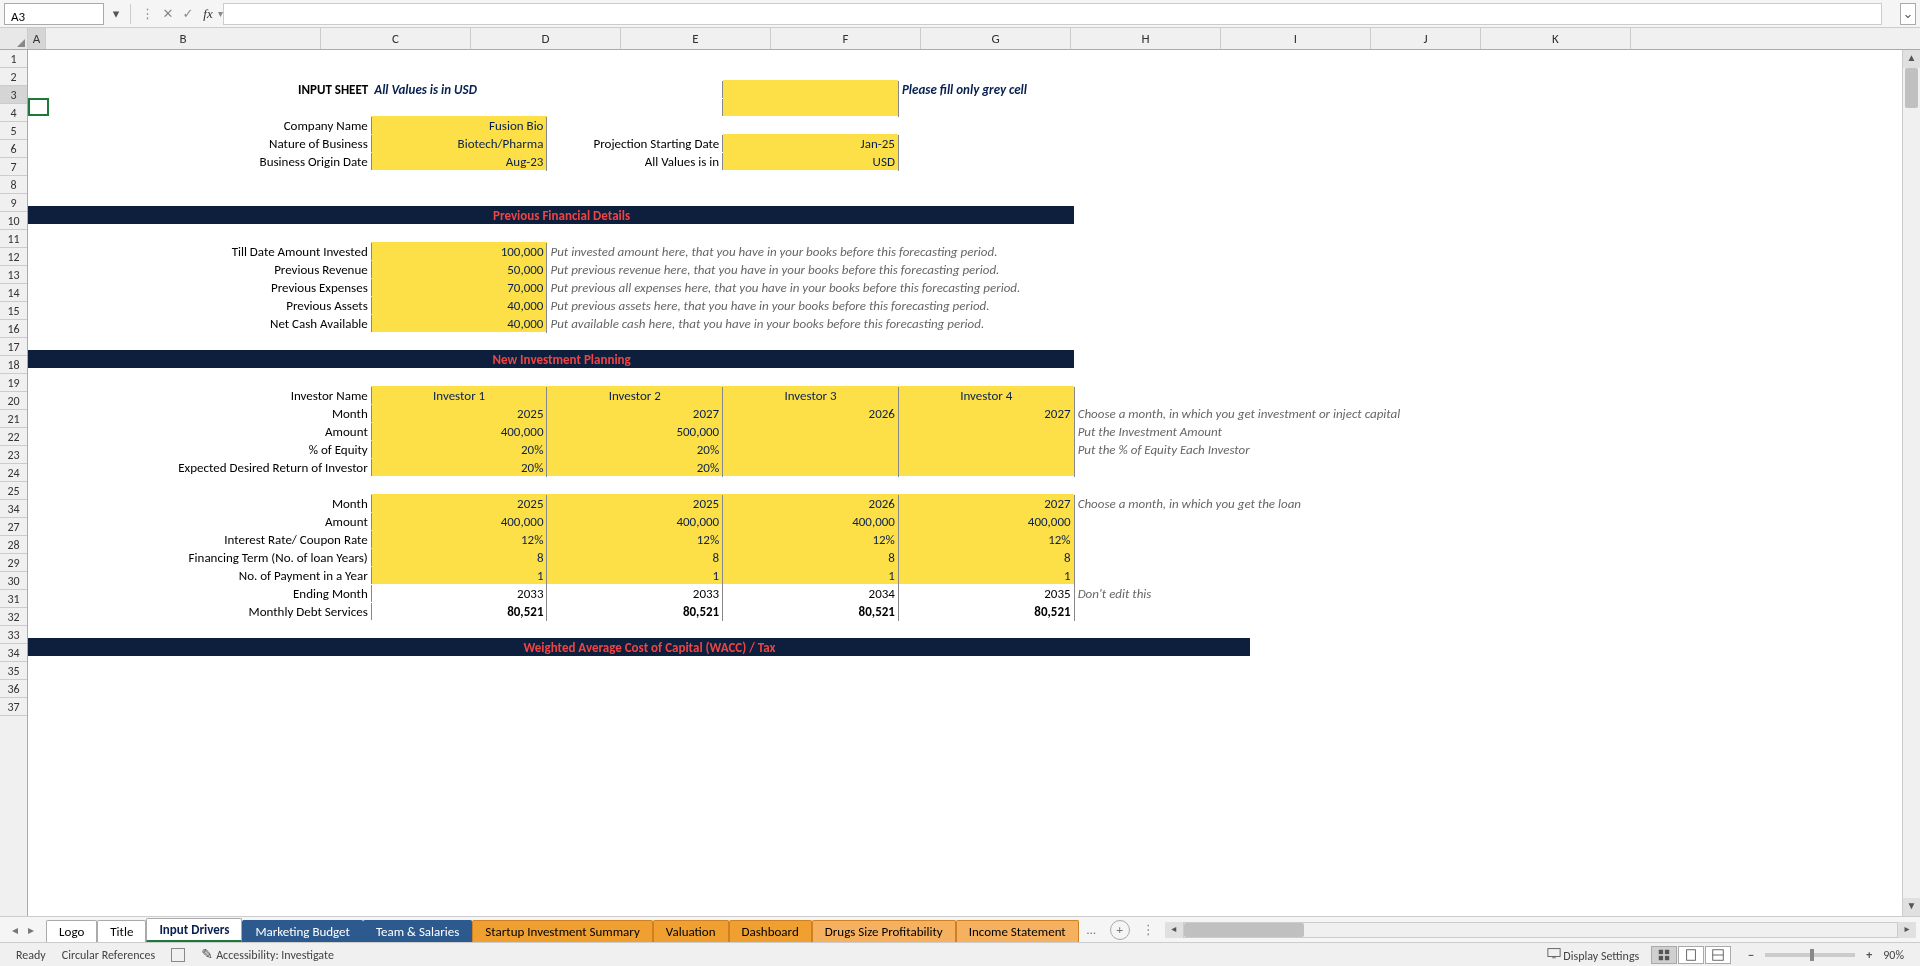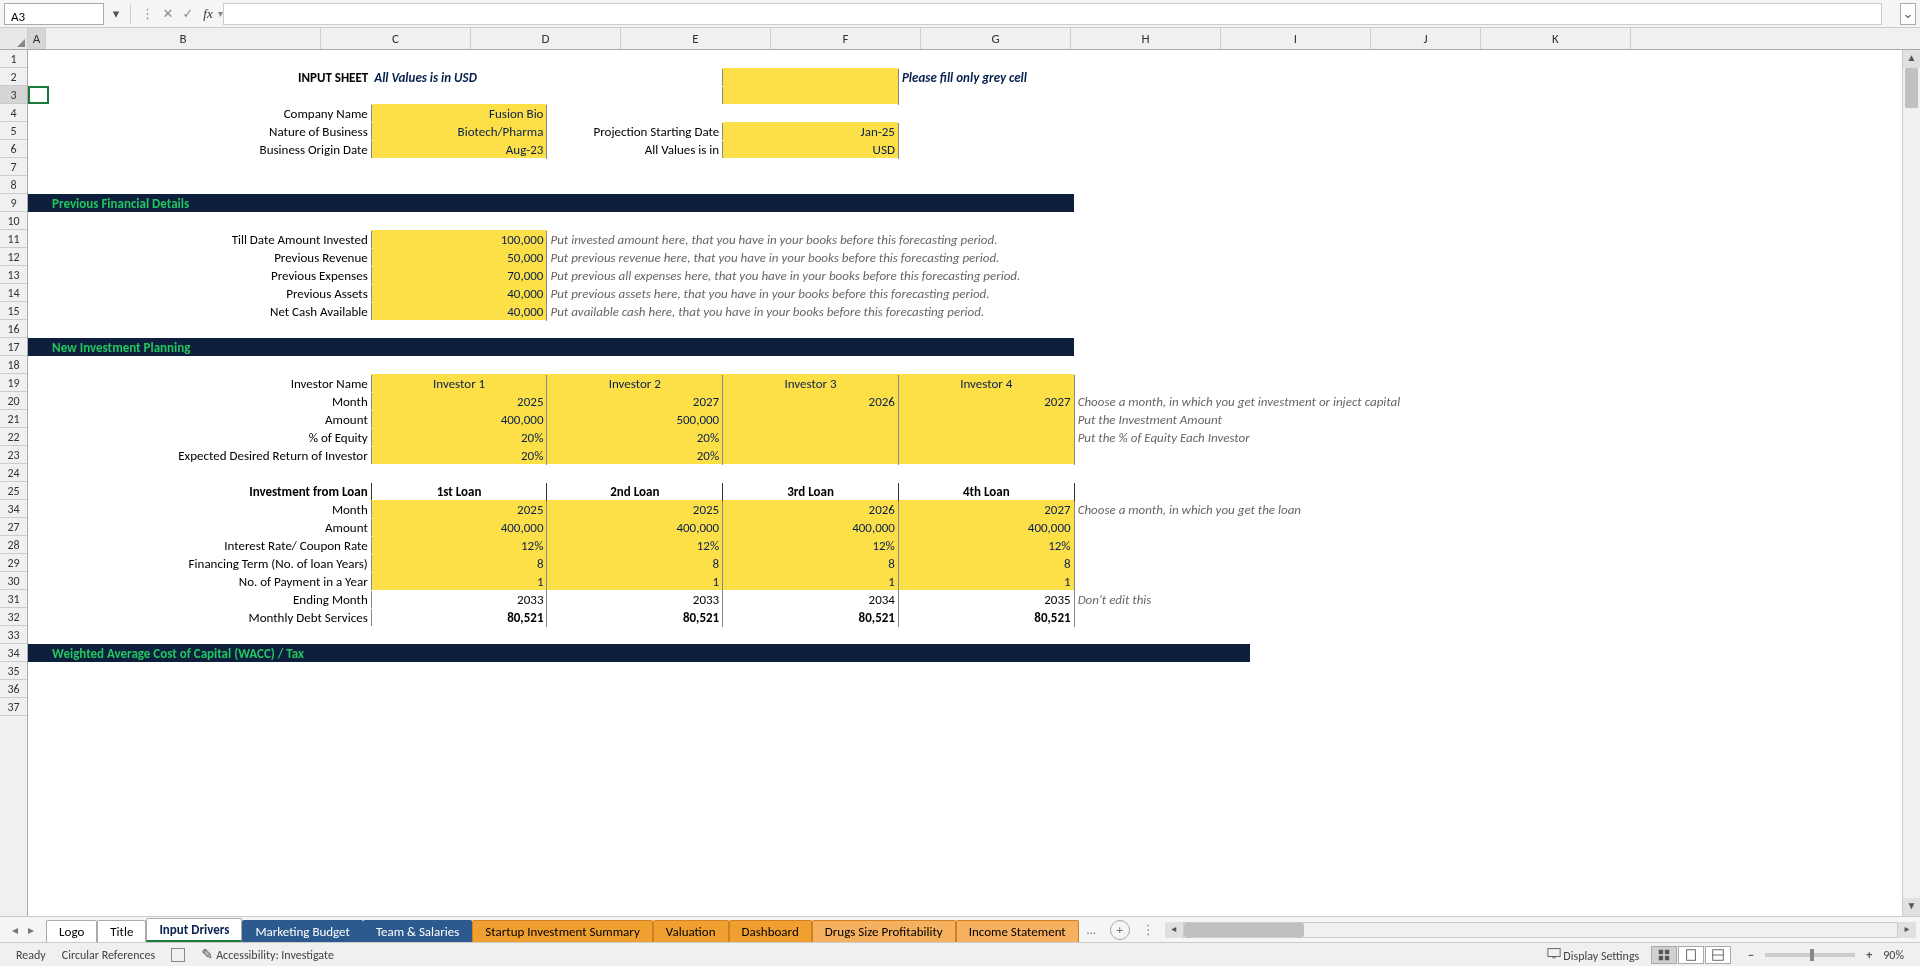--- a/index.html
+++ b/index.html
@@ -20,29 +20,29 @@
   .ch.sel { background: #d5d5d5; }
   .grid-wrap { flex: 1; display: flex; overflow: hidden; position: relative; }
   .row-headers { width: 28px; background: #f0f0f0; border-right: 1px solid #aaa; flex-shrink: 0; }
   .rh { height: 18px; border-bottom: 1px solid #ccc; text-align: center; line-height: 18px; font-size: 12px; color: #333; cursor: cell; }
   .rh.sel { background: #d5d5d5; }
   .grid { flex: 1; position: relative; overflow: hidden; background: #fff; }
   .scroll-v { width: 18px; background: #f0f0f0; border-left: 1px solid #ccc; display:flex; flex-direction:column;}
   .scroll-btn{height:18px; text-align:center; line-height:16px; color:#555; cursor:pointer; font-size:10px; background:#e0e0e0;}
   .scroll-track-v{flex:1; position:relative;}
   .scroll-thumb-v{position:absolute; left:2px; right:2px; top:0; height:40px; background:#c0c0c0; border-radius:2px;}
-  table.sheet { border-collapse: collapse; table-layout: fixed; width: 1878px; }
+  table.sheet { border-collapse: collapse; table-layout: fixed; width: 1878px; margin-top: 12px; }
   table.sheet td { height: 18px; padding: 0 3px; font-size: 13px; white-space: nowrap; overflow: visible; vertical-align: middle; border-bottom: 1px solid rgba(0,0,0,0.0); }
   .cA{width:18px;} .cB{width:275px;} .cC{width:150px;} .cD{width:150px;} .cE{width:150px;} .cF{width:150px;} .cG{width:150px;} .cH{width:150px;} .cI{width:150px;} .cJ{width:110px;} .cK{width:150px;}
   .label-r { text-align: right; color: #000; }
   .bold { font-weight: bold; }
   .italic { font-style: italic; color: #555; }
   .input-cell { background: #fde047; border: 1px solid #888; text-align: right; padding-right: 4px; color:#082050;}
   .input-cell.center{text-align:center;}
-  .header-dark { background: #0d1f3c; color: #22c55e; font-weight: bold; }
+  .header-dark { background: #0d1f3c; color: #ef4444; font-weight: bold; text-align: center; }
   .th-border { border: 1px solid #333; font-weight: bold; text-align: center; background:#fff;}
   .td-border { border: 1px solid #888; text-align: right; padding-right:4px;}
   .note { font-style: italic; color: #666; }
   .sel-cell { outline: 2px solid #1a7a3a; outline-offset: -2px; }
   .tabs-bar { height: 26px; display: flex; align-items: center; background: #f5f5f5; border-top: 1px solid #ccc; position:relative;}
   .tab-nav { display: flex; gap: 2px; padding: 0 8px; color: #777; }
   .tab-nav span { cursor: pointer; padding: 0 4px; font-size:12px;}
   .tabs { display: flex; align-items: flex-end; height: 100%; gap: 0; overflow:hidden;}
   .tab { padding: 3px 12px; border: 1px solid #aaa; border-bottom: none; background: #fff; cursor: pointer; font-size: 13px; white-space: nowrap; border-radius:2px 2px 0 0; margin-top:2px;}
   .tab.active { background: #fff; border-bottom: 2px solid #1a7a3a; font-weight: bold; color: #082050; }
@@ -447,33 +447,20 @@
               <td></td>
               <td></td>
               <td></td>
               <td></td>
               <td></td>
               <td></td>
               <td></td>
               <td></td>
             </tr>
 
-        <tr>
-          <td></td>
-          <td class="label-r bold">Investment from Loan</td>
-          <td class="th-border">1st Loan</td>
-          <td class="th-border">2nd Loan</td>
-          <td class="th-border">3rd Loan</td>
-          <td class="th-border">4th Loan</td>
-          <td></td>
-              <td></td>
-              <td></td>
-              <td></td>
-              <td></td>
-        </tr>
 
         <tr>
           <td></td>
           <td class="label-r">Month</td>
           <td class="input-cell">2025</td>
           <td class="input-cell">2025</td>
           <td class="input-cell">2026</td>
           <td class="input-cell">2027</td>
           <td colspan="3" class="note">Choose a month, in which you get the loan</td>
           <td></td>

